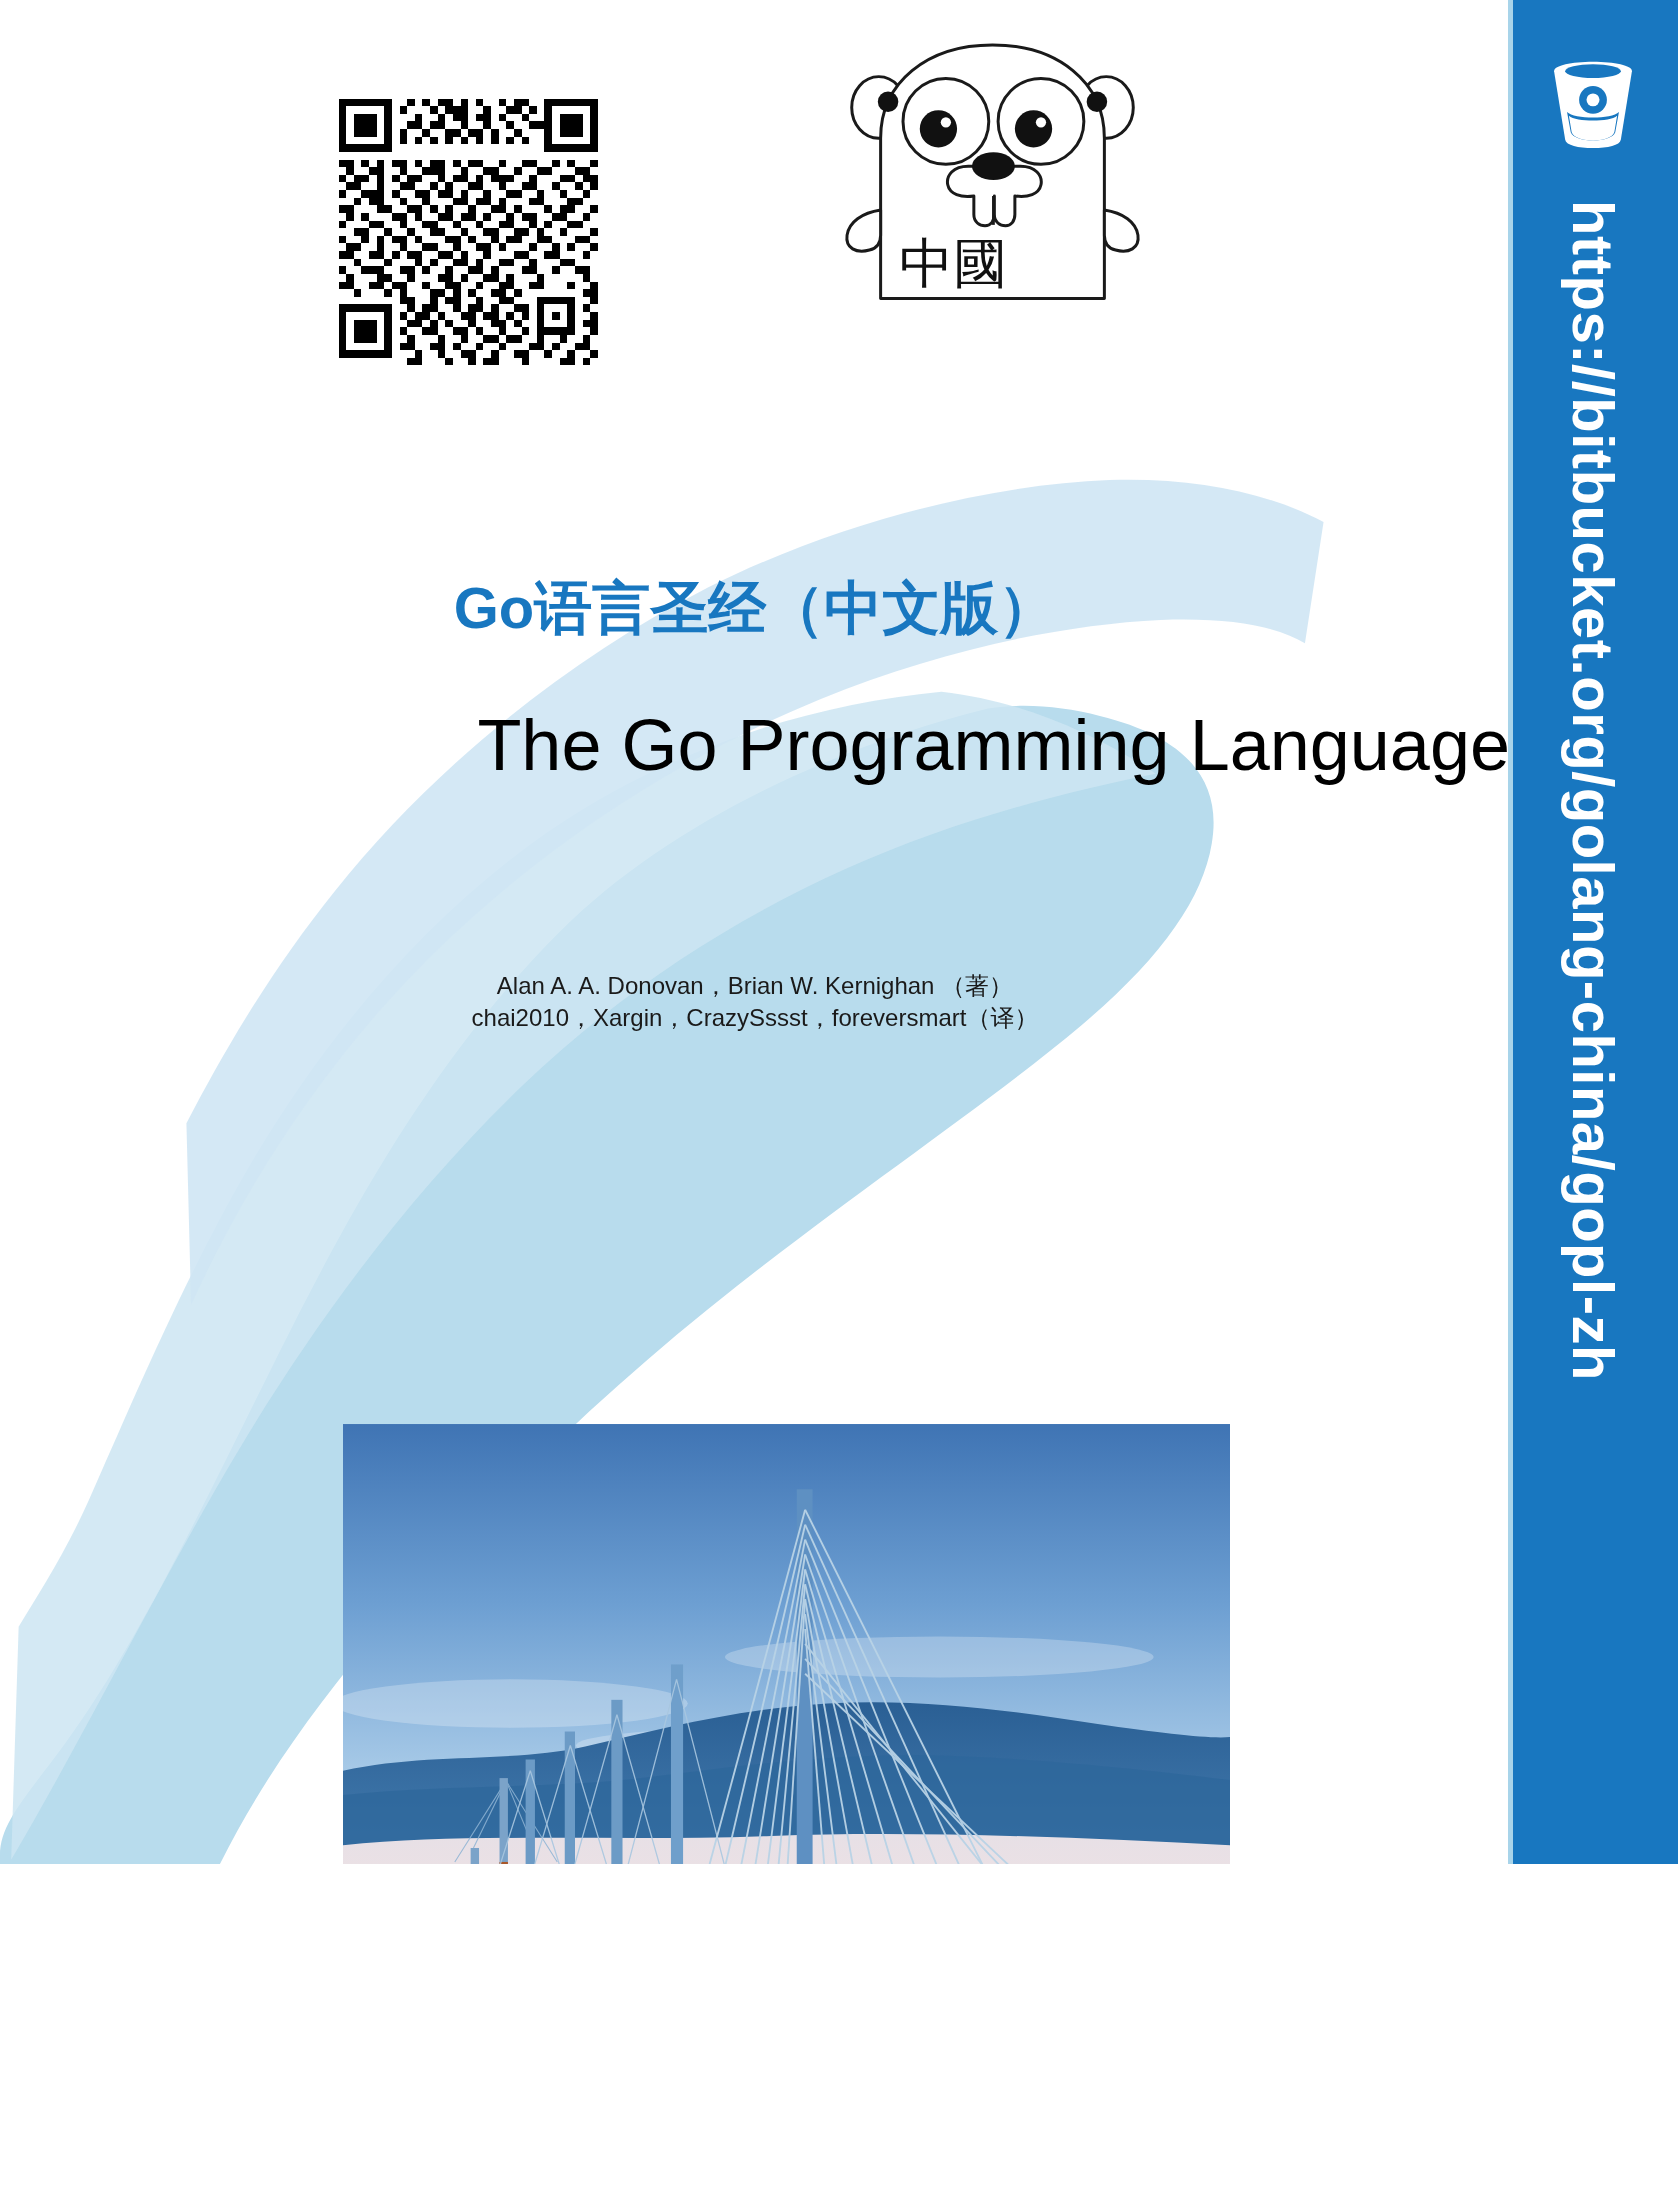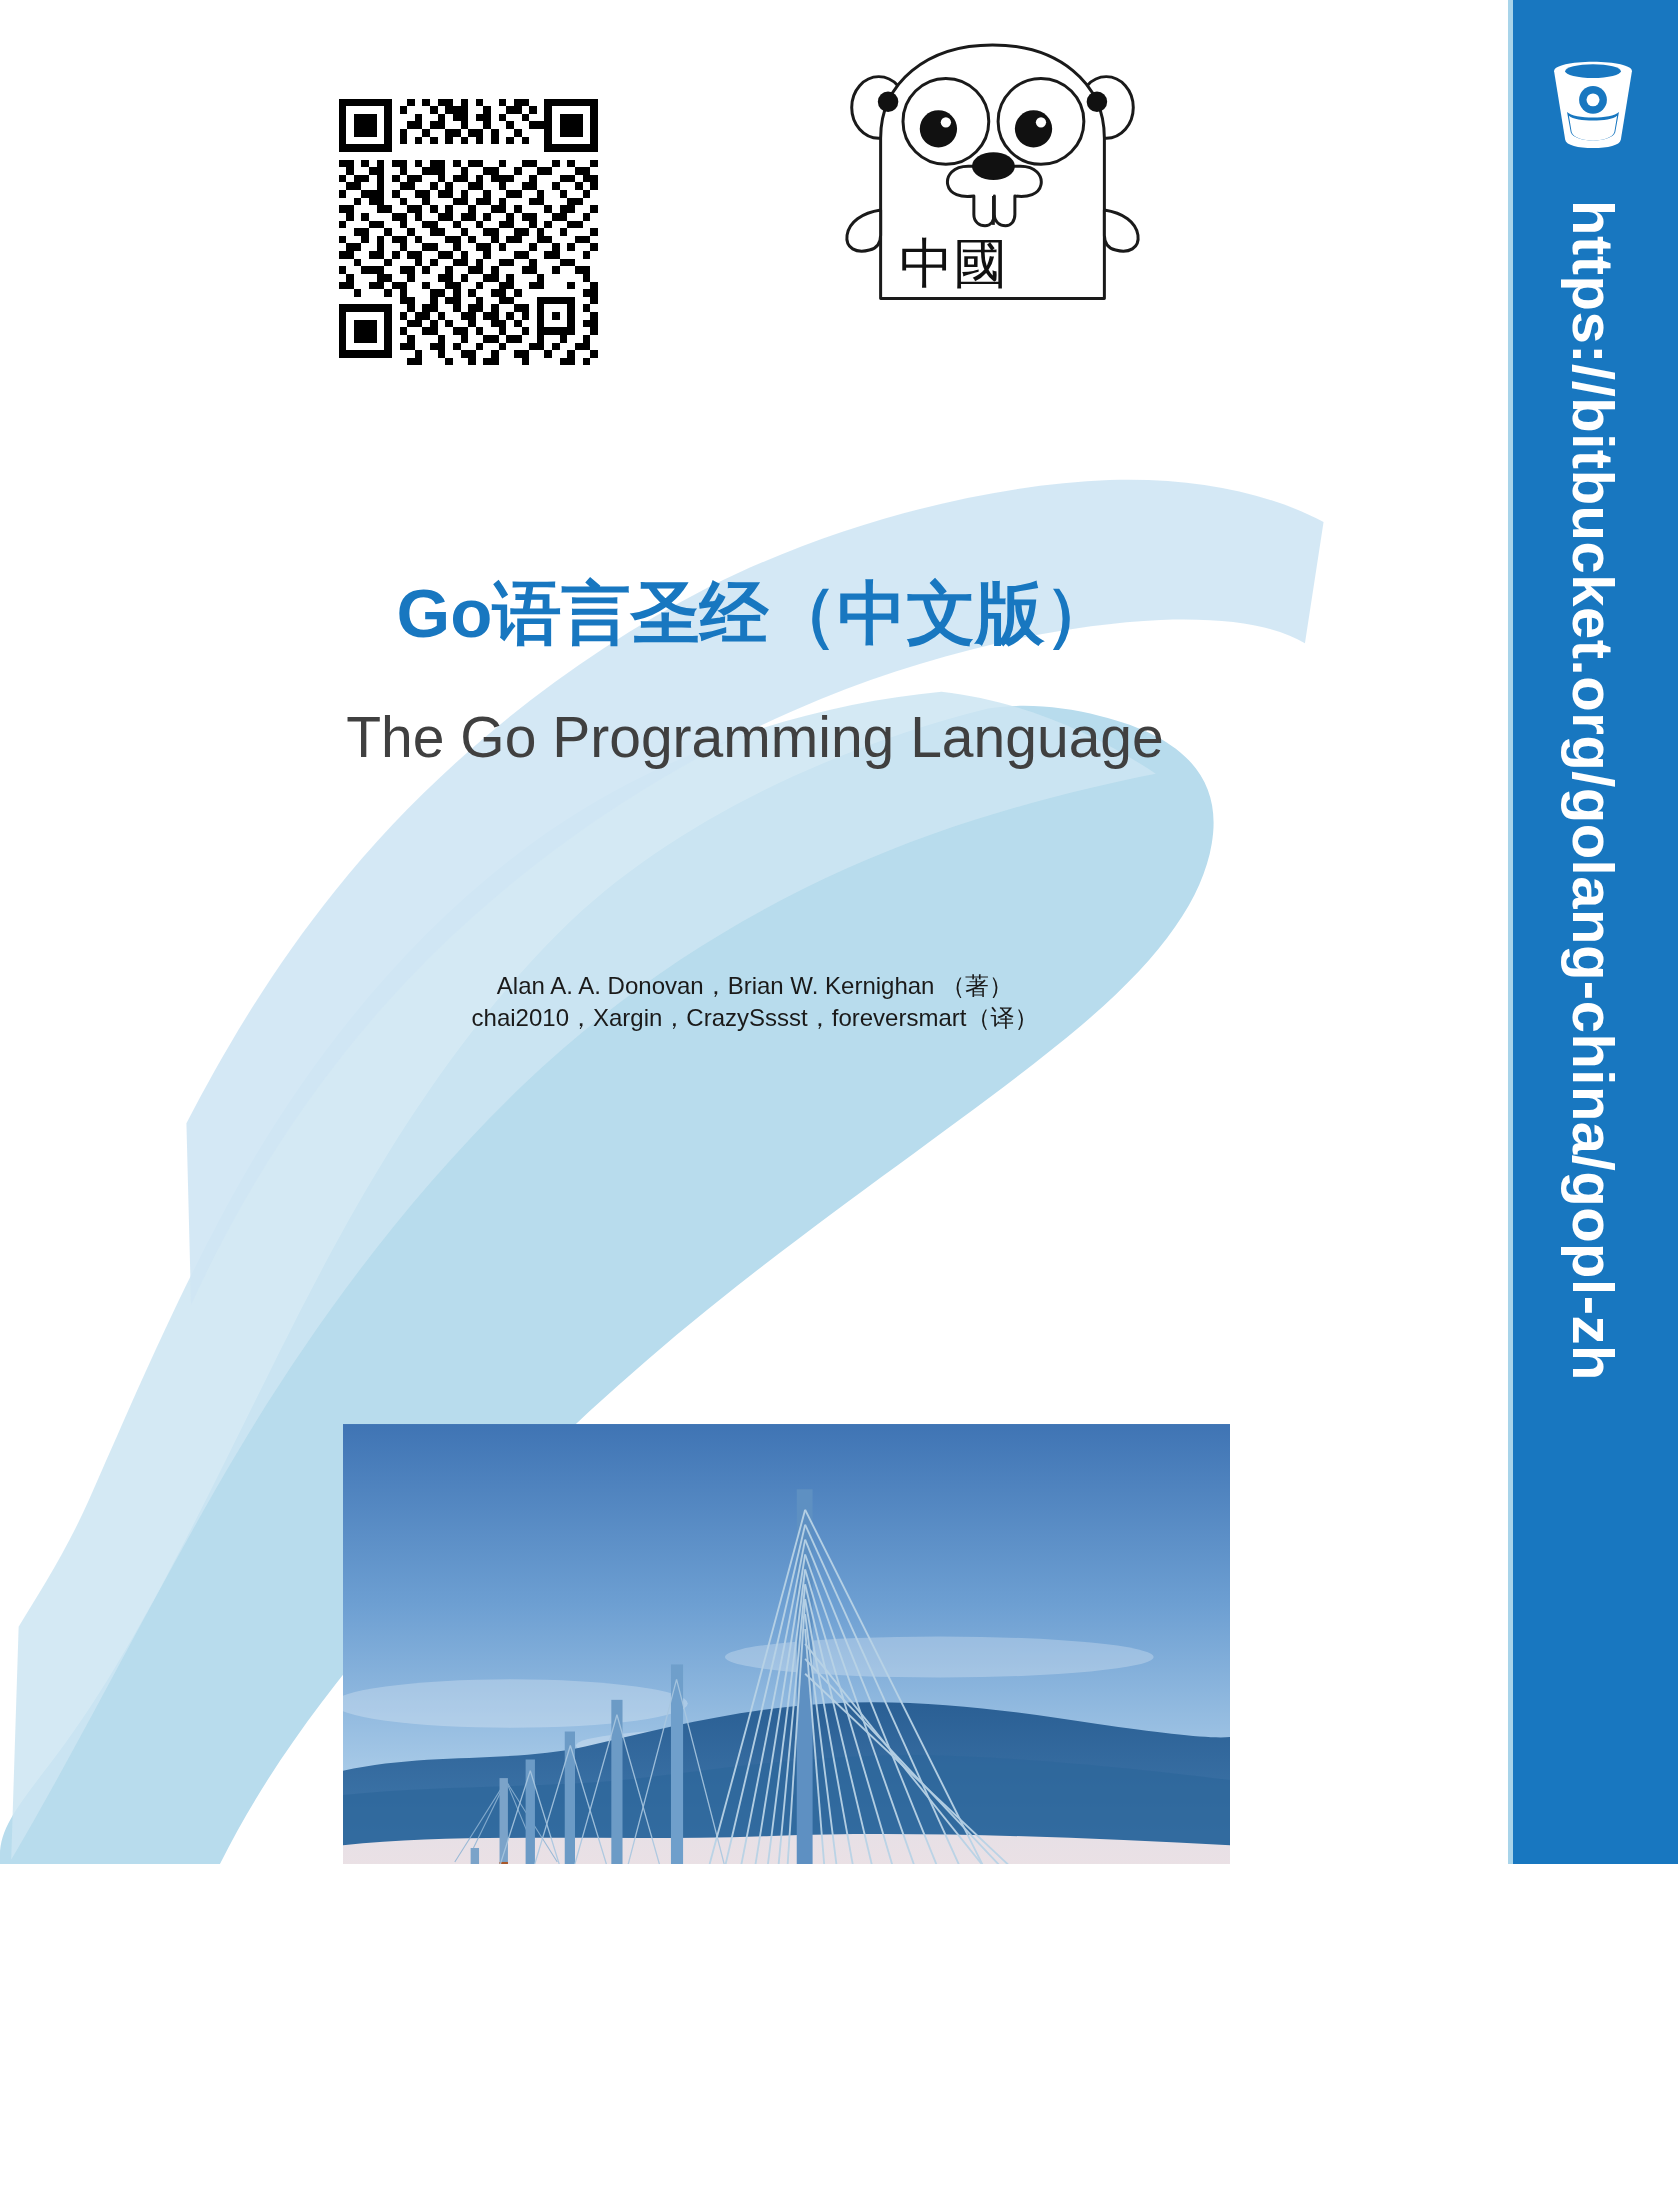--- a/index.html
+++ b/index.html
@@ -54,36 +54,36 @@
     height: 280px;
   }
 
   
   .title-main {
     position: absolute;
     left: 0;
     top: 578px;
     width: 1510px;
     text-align: center;
-    font-size: 69px;
+    font-size: 58px;
     font-weight: bold;
     letter-spacing: 0px;
     color: #1877c0;
     line-height: 1.05;
     white-space: nowrap;
   }
   .title-sub {
     position: absolute;
     left: 0;
     top: 708px;
     width: 1510px;
-    text-align: center;
-    font-size: 57px;
+    text-align: right;
+    font-size: 72px;
     font-weight: normal;
-    color: #404040;
+    color: #000000;
     line-height: 1.05;
     white-space: nowrap;
   }
 
   
   .authors {
     position: absolute;
     left: 0;
     top: 970px;
     width: 1510px;

